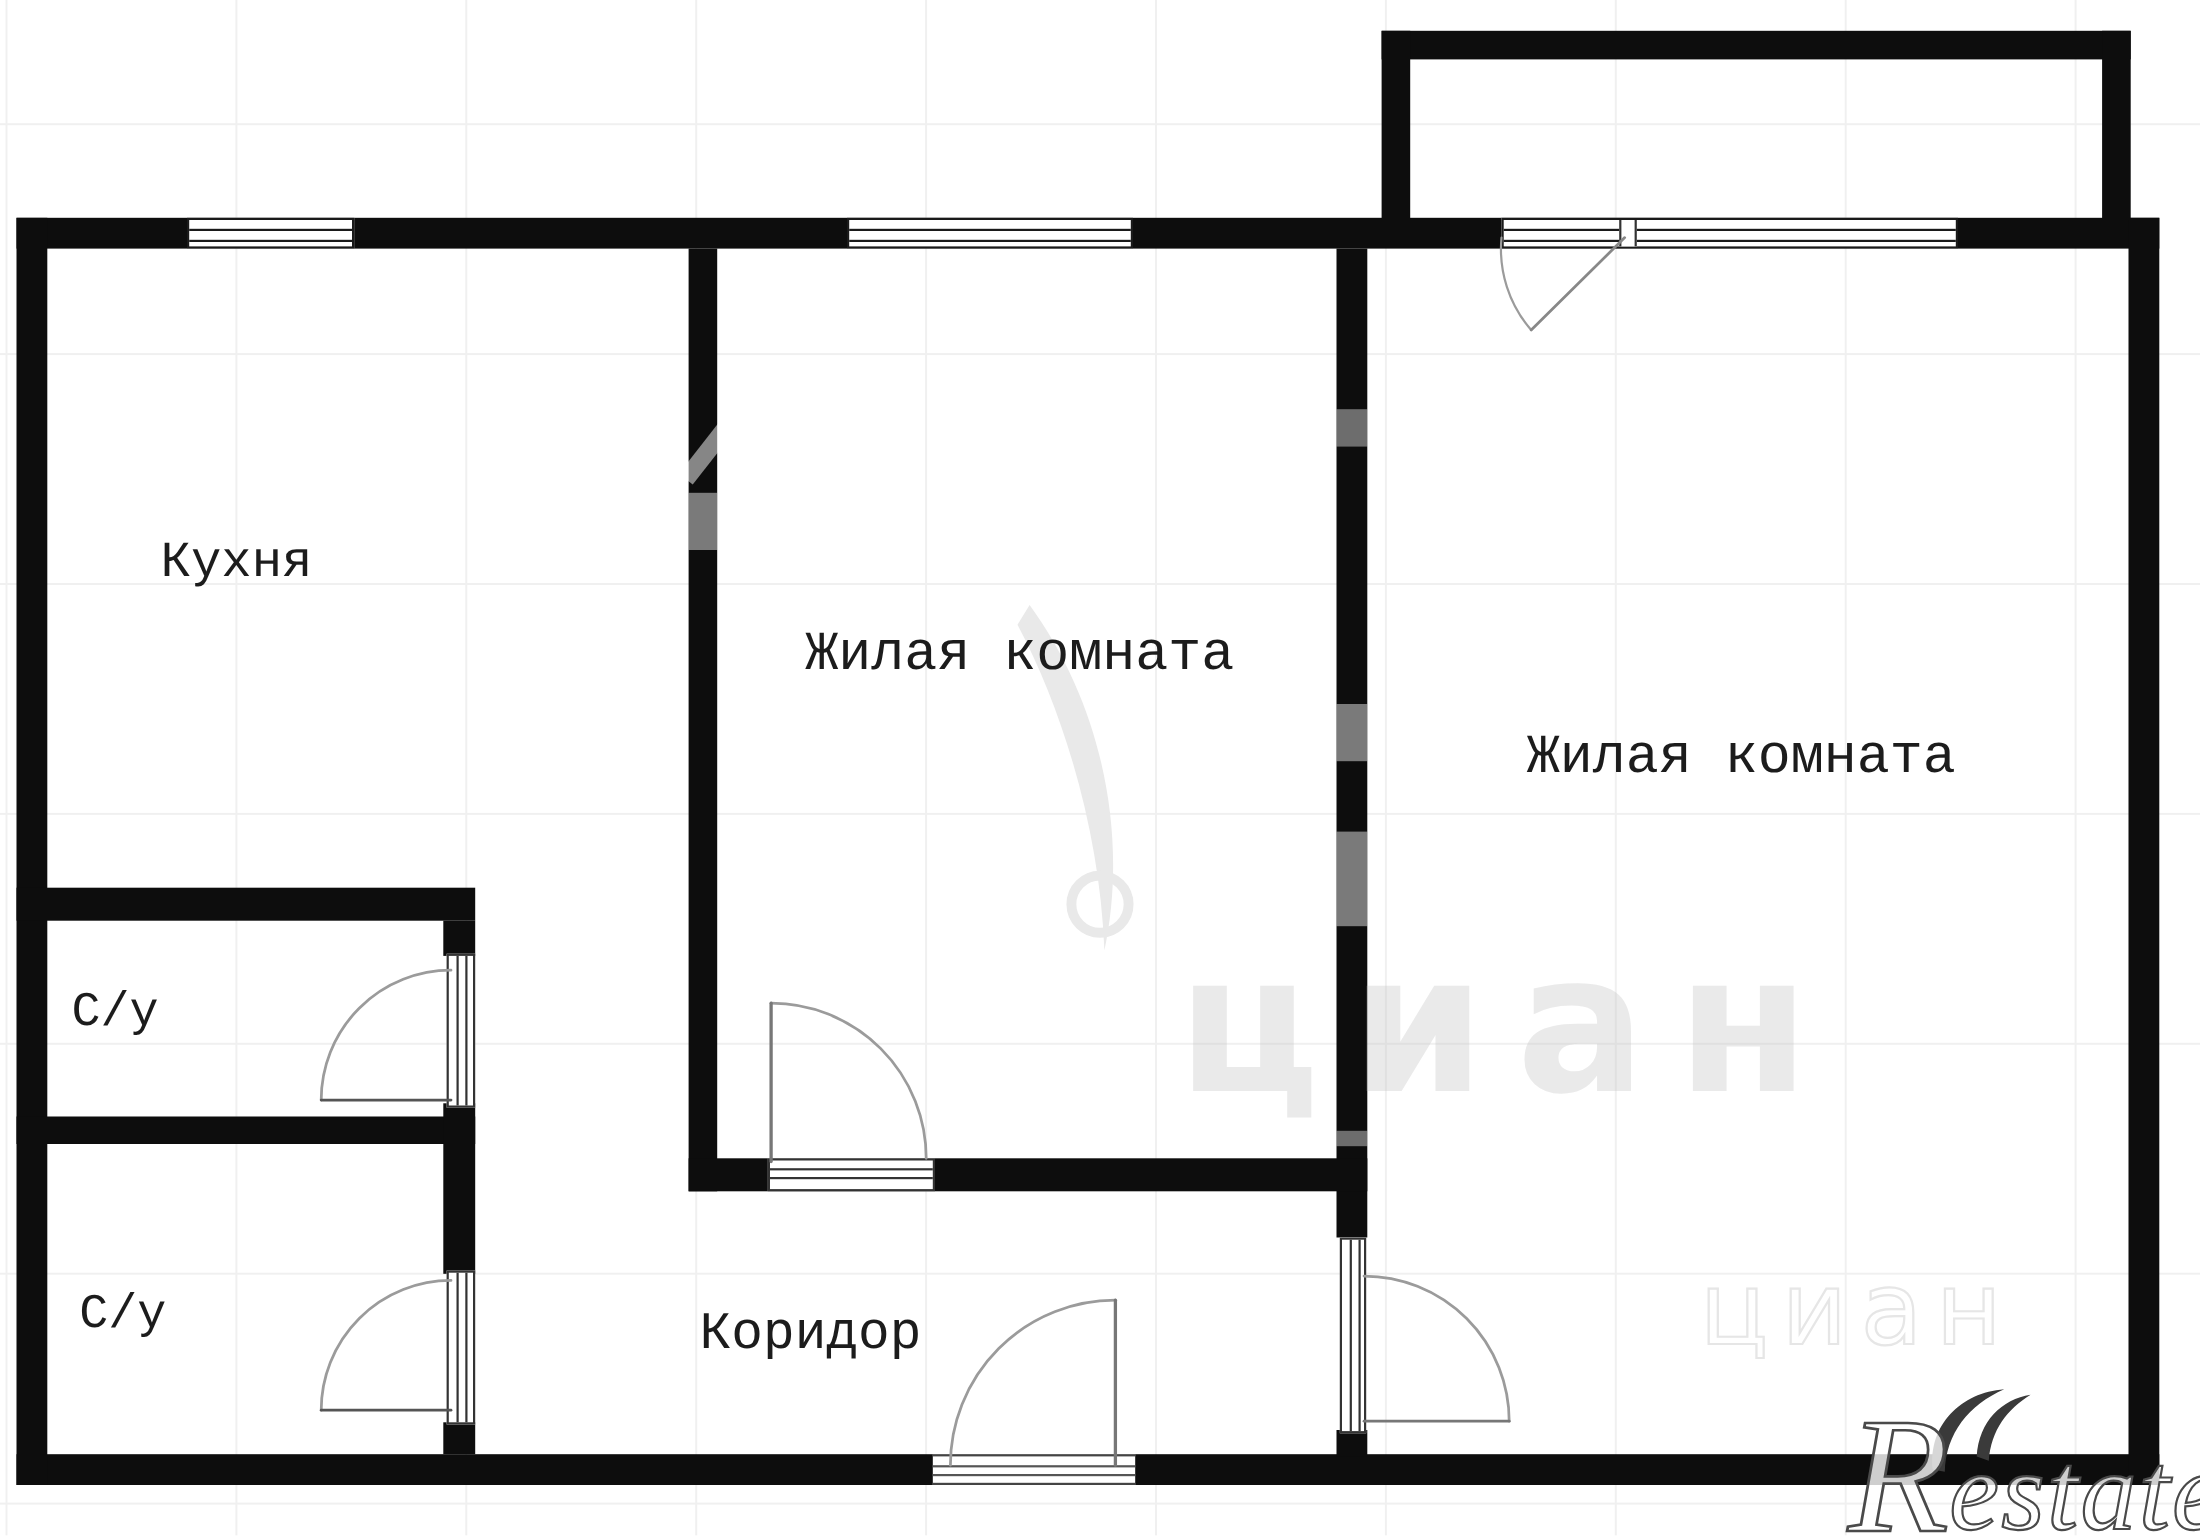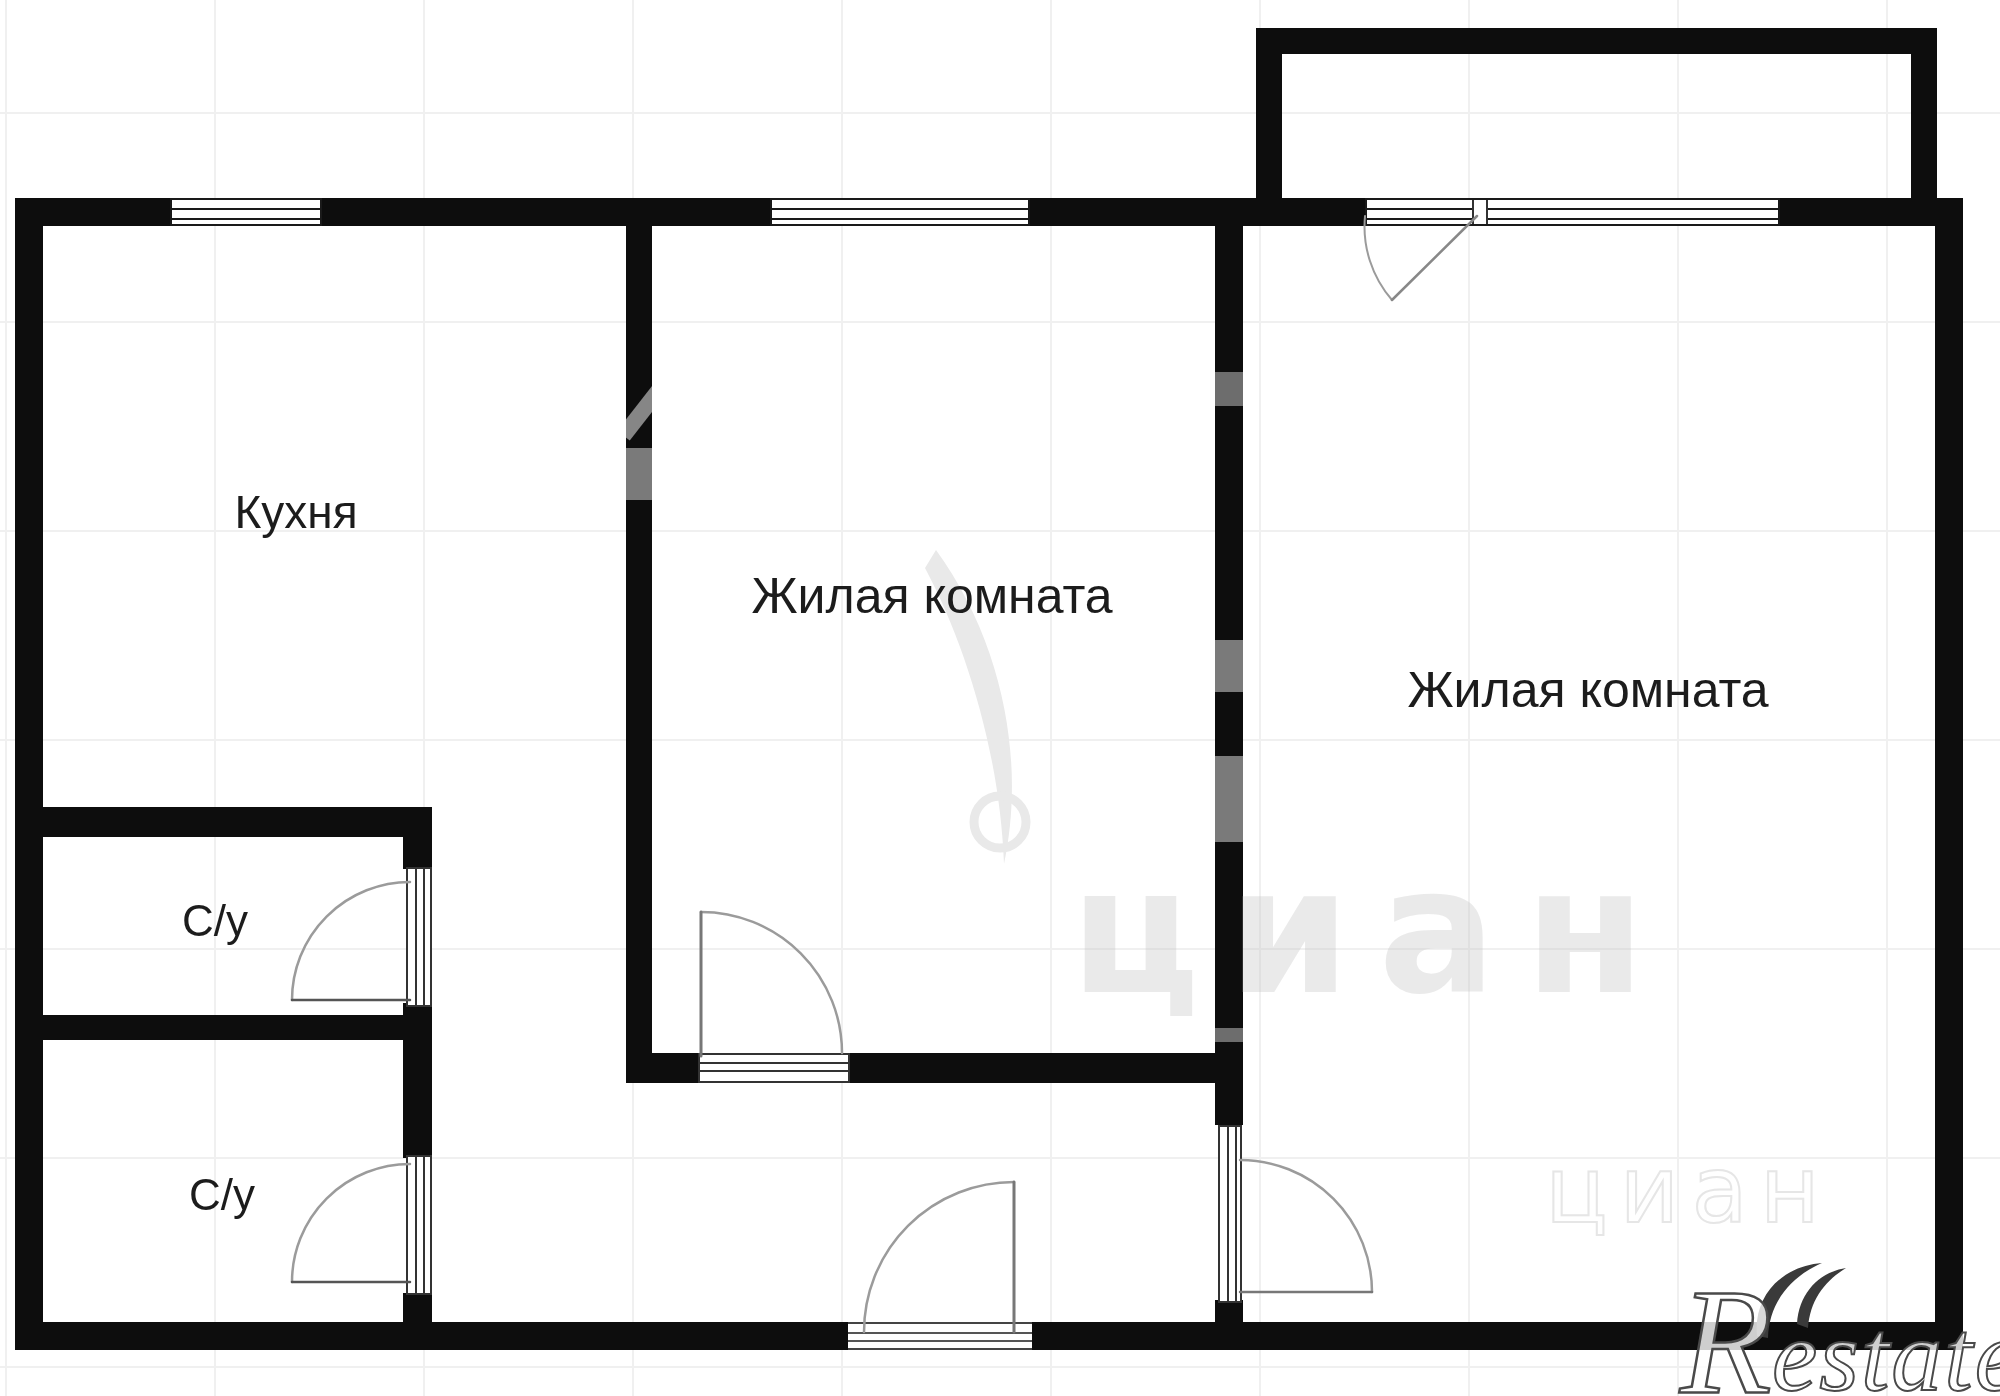--- a/index.html
+++ b/index.html
@@ -16,21 +16,21 @@
   .w{position:absolute;background:#0d0d0d;z-index:2;}
   .open{position:absolute;background:#ffffff;z-index:3;box-sizing:border-box;}
   .window{border:2px solid #1a1a1a;}
   .window .mid{position:absolute;left:0;right:0;top:8px;height:8px;border-top:2px solid #1a1a1a;border-bottom:2px solid #1a1a1a;}
   .doorframe-v{border:2px solid #333;}
   .doorframe-v .mid{position:absolute;top:0;bottom:0;left:7px;width:6px;border-left:2px solid #333;border-right:2px solid #333;}
   .doorframe-h{border:2px solid #333;}
   .doorframe-h .mid{position:absolute;left:0;right:0;top:7px;height:6px;border-top:2px solid #333;border-bottom:2px solid #333;}
   .threshold{border-top:2px solid #444;border-bottom:2px solid #444;}
   .threshold .mid{position:absolute;left:0;right:0;top:8px;height:6px;border-top:2px solid #555;border-bottom:2px solid #555;}
-  .label{position:absolute;z-index:6;color:#1c1c1c;text-align:center;line-height:60px;height:60px;white-space:nowrap;}
+  .label{position:absolute;z-index:6;color:#1c1c1c;text-align:left;line-height:60px;height:60px;white-space:nowrap;font-family:Liberation Mono, monospace;}
   .svg-overlay{position:absolute;left:0;top:0;z-index:5;}
 </style>
 </head>
 <body>
 
 <div class="plan">
 
   <div class="w" style="left:15px;top:198px;width:1948px;height:28px;"></div>
   <div class="w" style="left:15px;top:1322px;width:1948px;height:28px;"></div>
   <div class="w" style="left:15px;top:198px;width:28px;height:1152px;"></div>
@@ -116,14 +116,15 @@
       <text x="1680" y="1392" font-family="Liberation Serif, serif" font-style="italic" font-size="150" fill="rgba(255,255,255,0.8)" stroke="#4a4a4a" stroke-width="2.5">R</text>
       <text x="1772" y="1390" font-family="Liberation Serif, serif" font-style="italic" font-size="102" letter-spacing="2" fill="rgba(255,255,255,0.8)" stroke="#4a4a4a" stroke-width="2">estate</text>
     </g>
   </svg>
 
   <div class="label" style="left:146px;top:482px;width:300px;font-size:46px;">Кухня</div>
   <div class="label" style="left:732px;top:566px;width:400px;font-size:50px;">Жилая комната</div>
   <div class="label" style="left:1388px;top:660px;width:400px;font-size:50px;">Жилая комната</div>
   <div class="label" style="left:65px;top:891px;width:300px;font-size:44px;">С/у</div>
   <div class="label" style="left:72px;top:1165px;width:300px;font-size:44px;">С/у</div>
+  <div class="label" style="left:636px;top:1183px;width:300px;font-size:48px;">Коридор</div>
 
 </div>
 
 </body></html>

